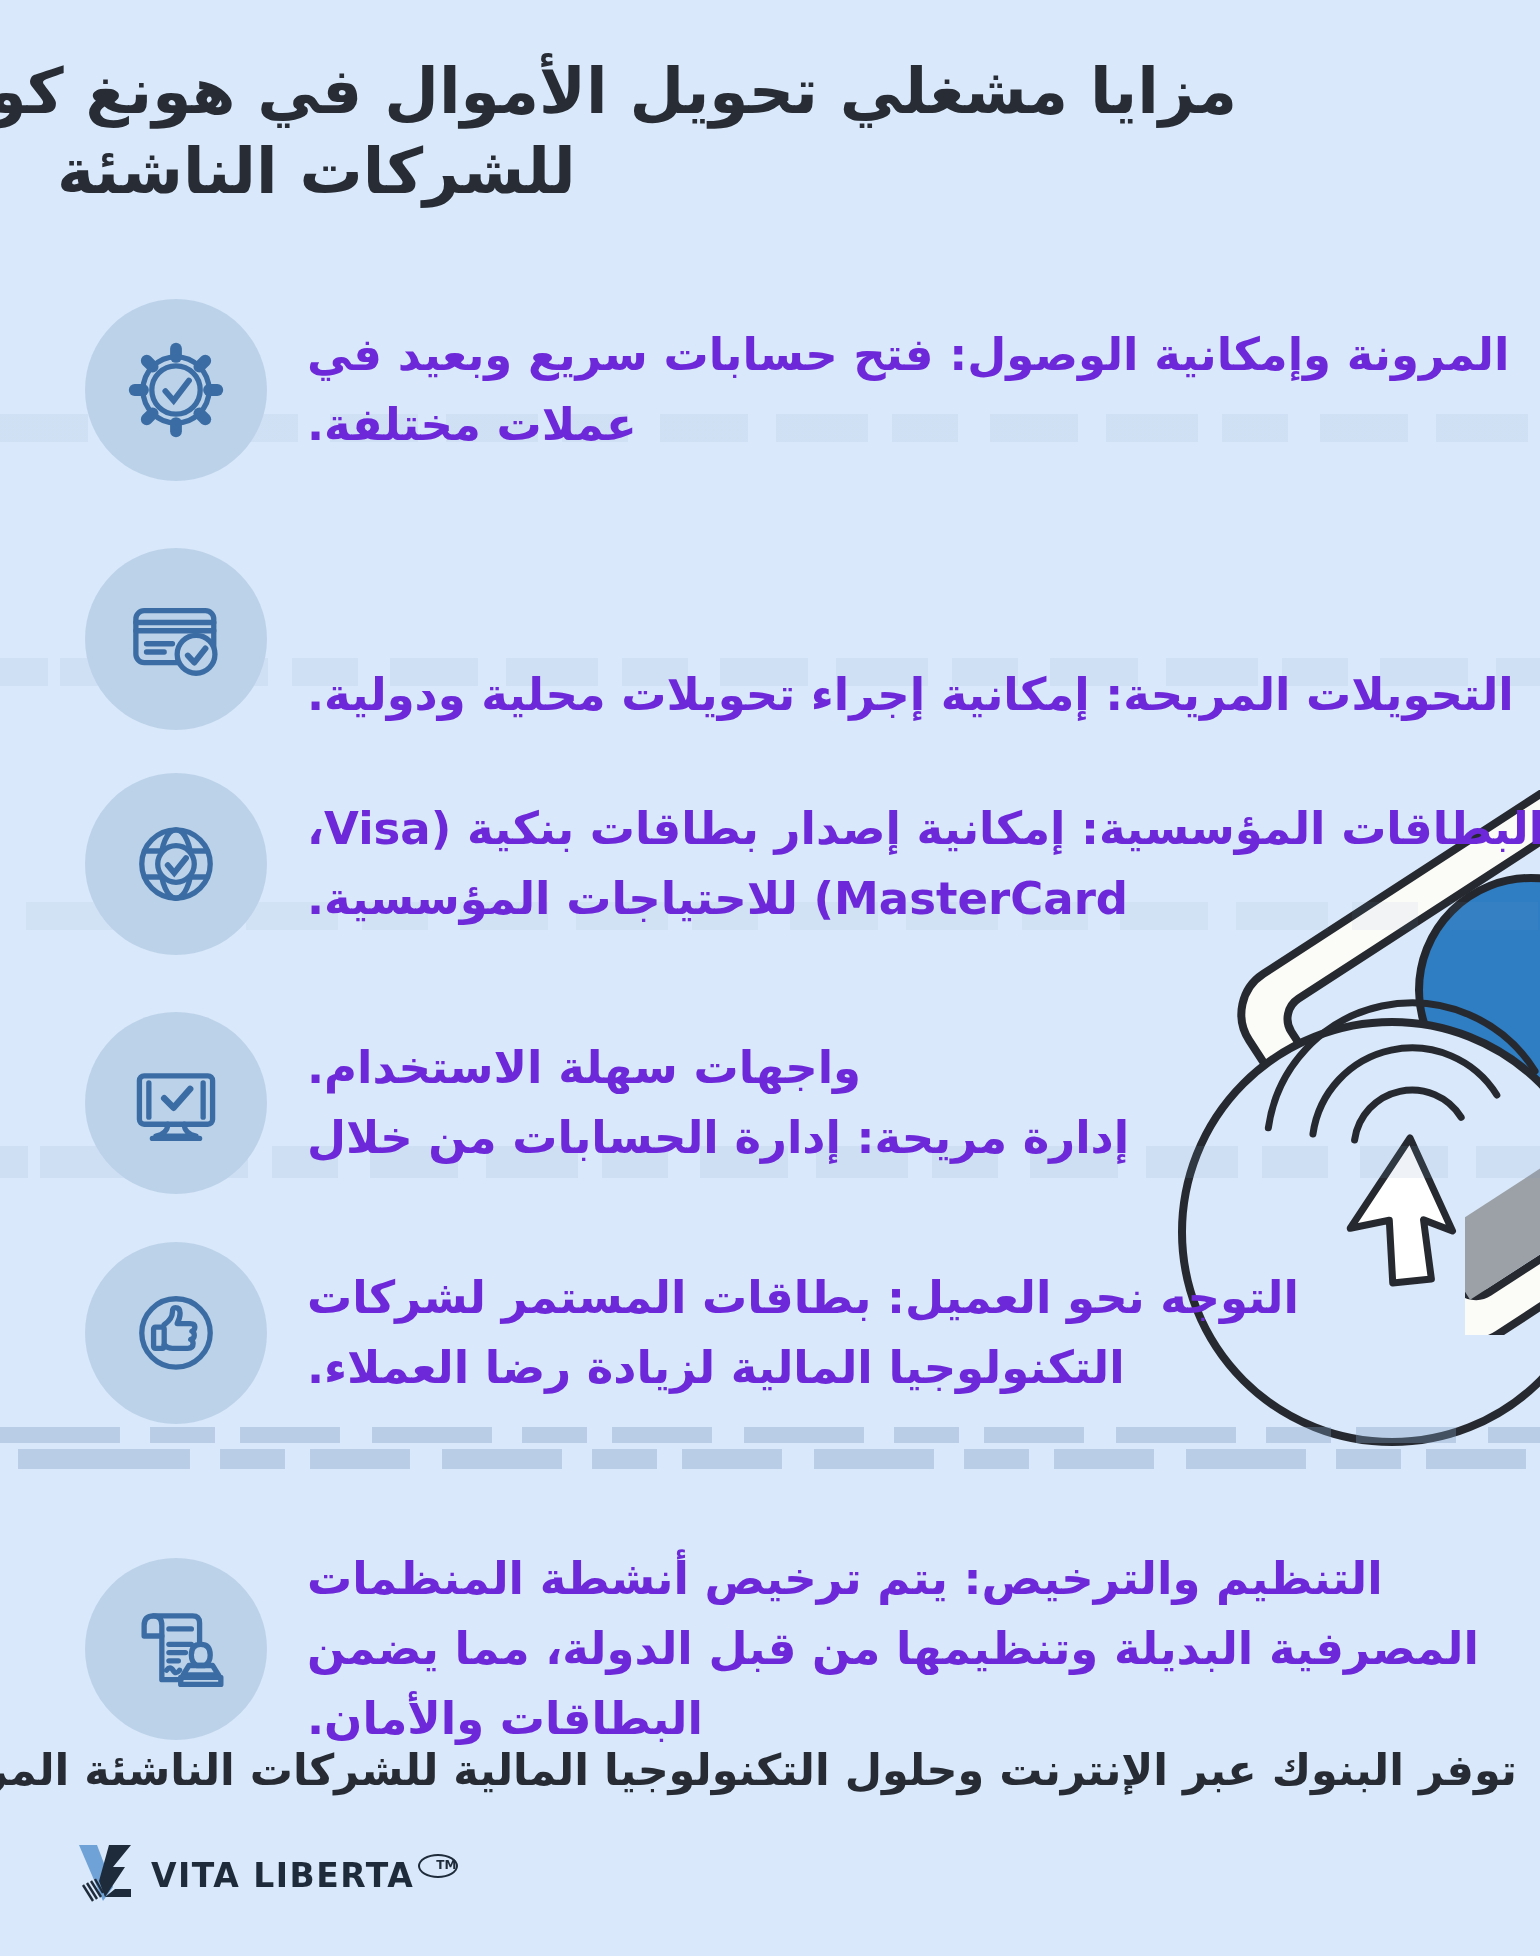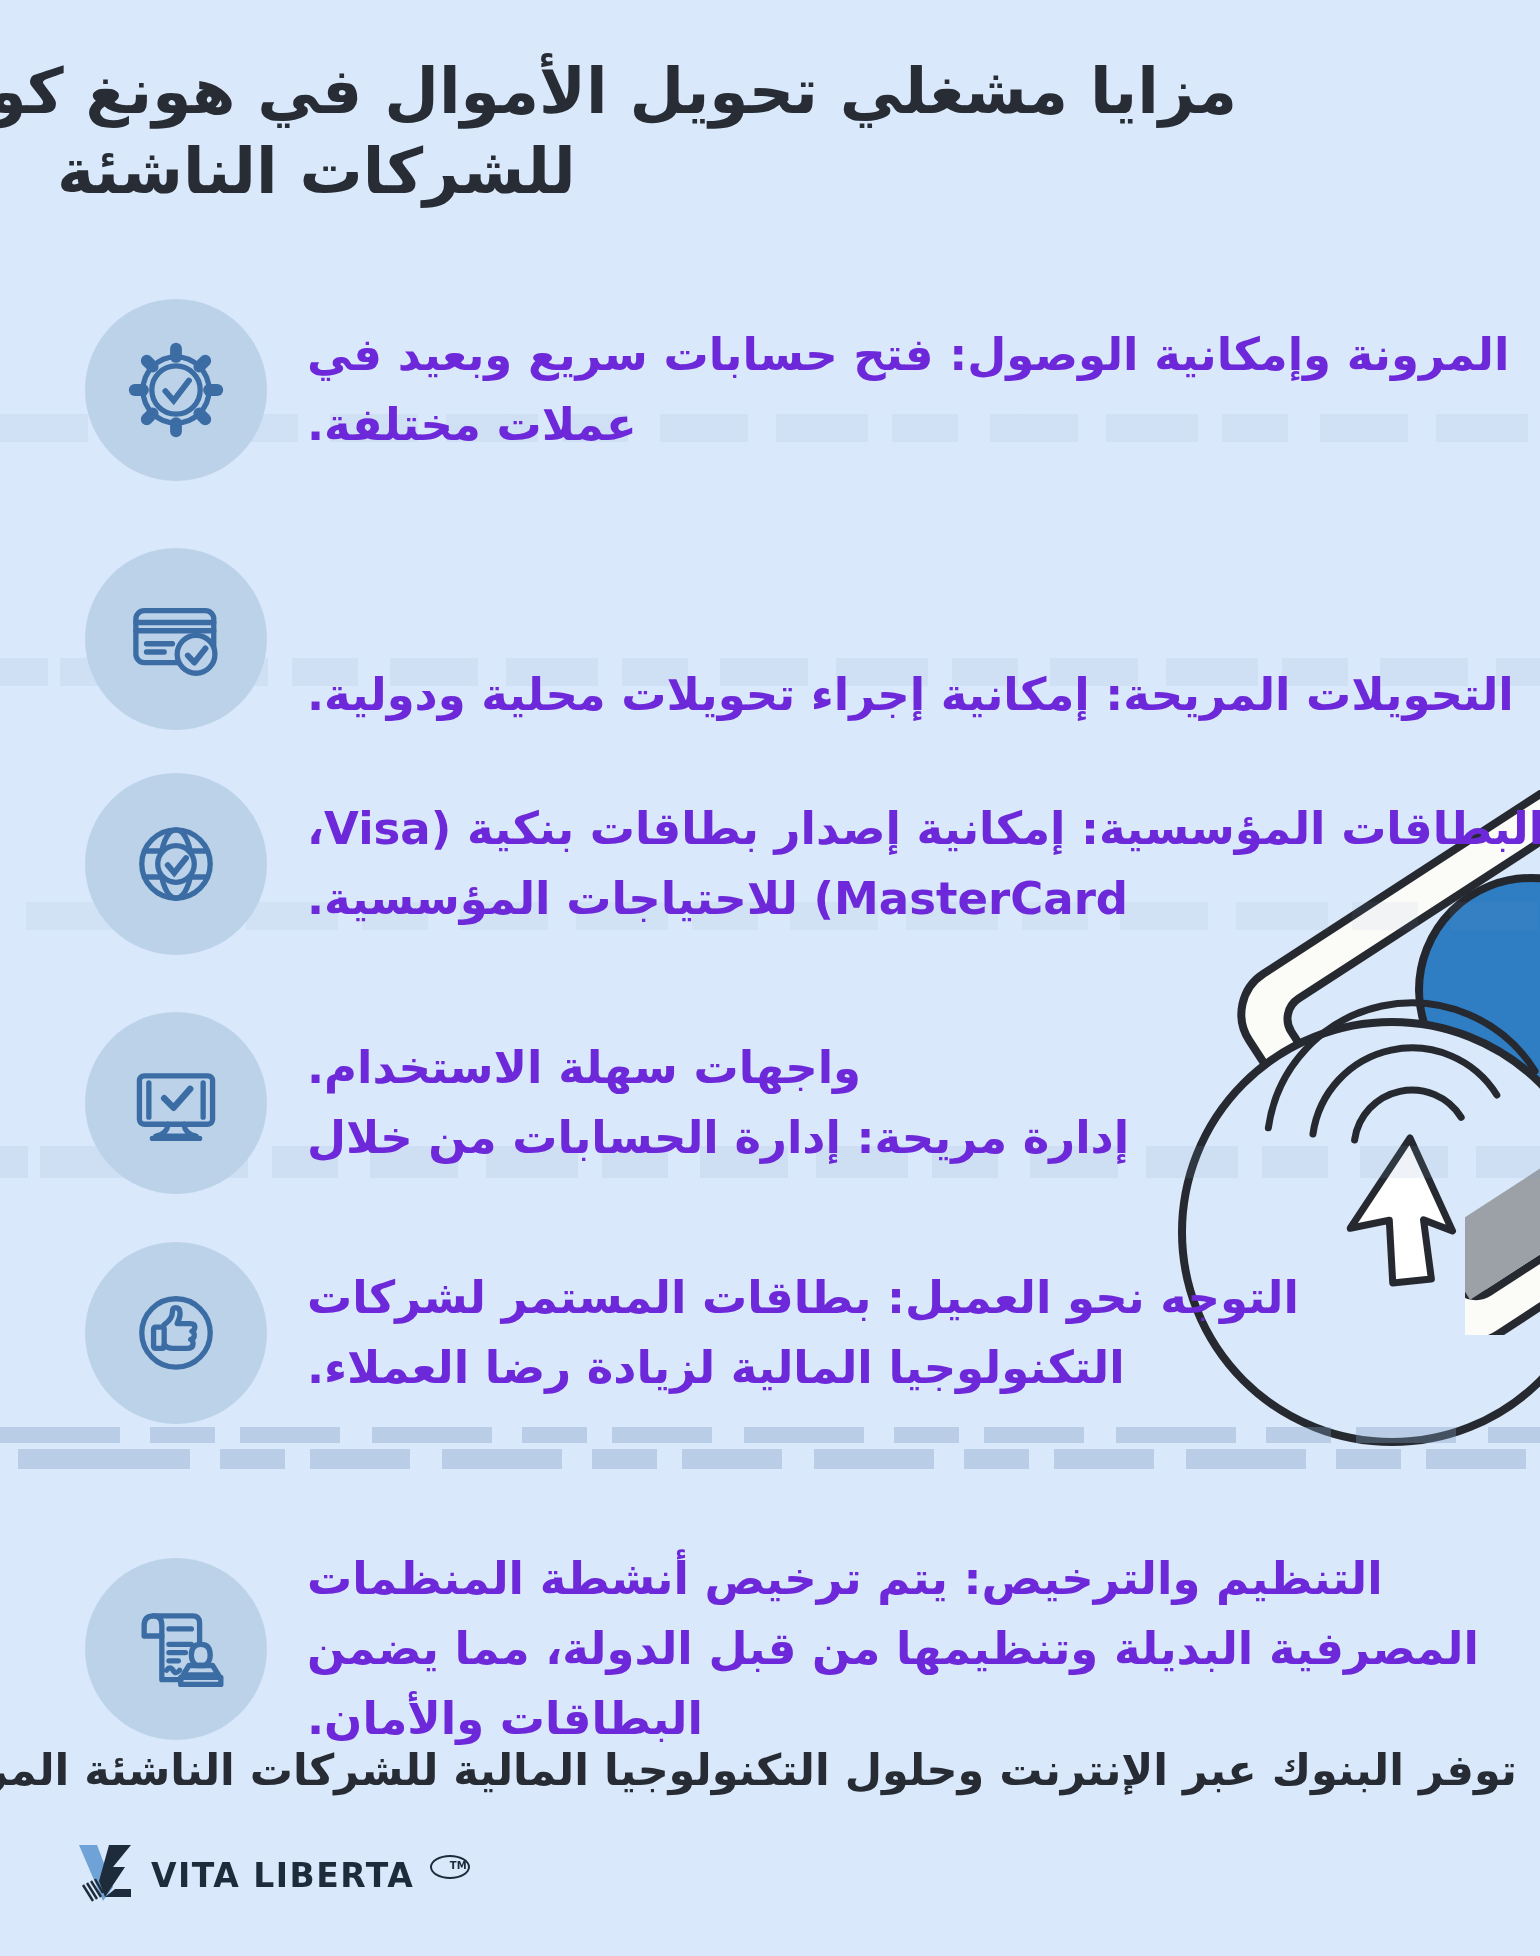--- a/index.html
+++ b/index.html
@@ -31,22 +31,22 @@
   
   .foot{position:absolute;left:57px;top:1738px;width:1460px;z-index:3;
         direction:rtl;text-align:left;color:#272c34;font-weight:700;
         font-size:43px;line-height:64px;white-space:nowrap;}
   
   .logo{position:absolute;left:75px;top:1845px;display:flex;align-items:flex-start;gap:16px;z-index:3;}
   .logo .mark{width:60px;height:62px;}
   .logo .word{color:#1e2b3a;font-weight:700;font-size:33px;letter-spacing:1.5px;
               line-height:62px;}
   .logo .tm{display:inline-block;width:20px;height:20px;border:2px solid #1e2b3a;border-radius:50%;
-            font-size:10px;font-weight:700;color:#1e2b3a;text-align:center;line-height:18px;
-            vertical-align:18px;margin-left:16px;letter-spacing:0;padding-left:16px;}
+            font-size:12px;font-weight:700;color:#1e2b3a;text-align:center;line-height:18px;
+            vertical-align:18px;margin-left:4px;letter-spacing:0;padding-left:16px;}
   
   .illus{position:absolute;left:1140px;top:790px;z-index:1;}
 </style>
 </head>
 <body>
 
 <div class="stage">
 
   <svg class="illus" width="400" height="660" viewBox="0 0 400 660">
     <defs>

